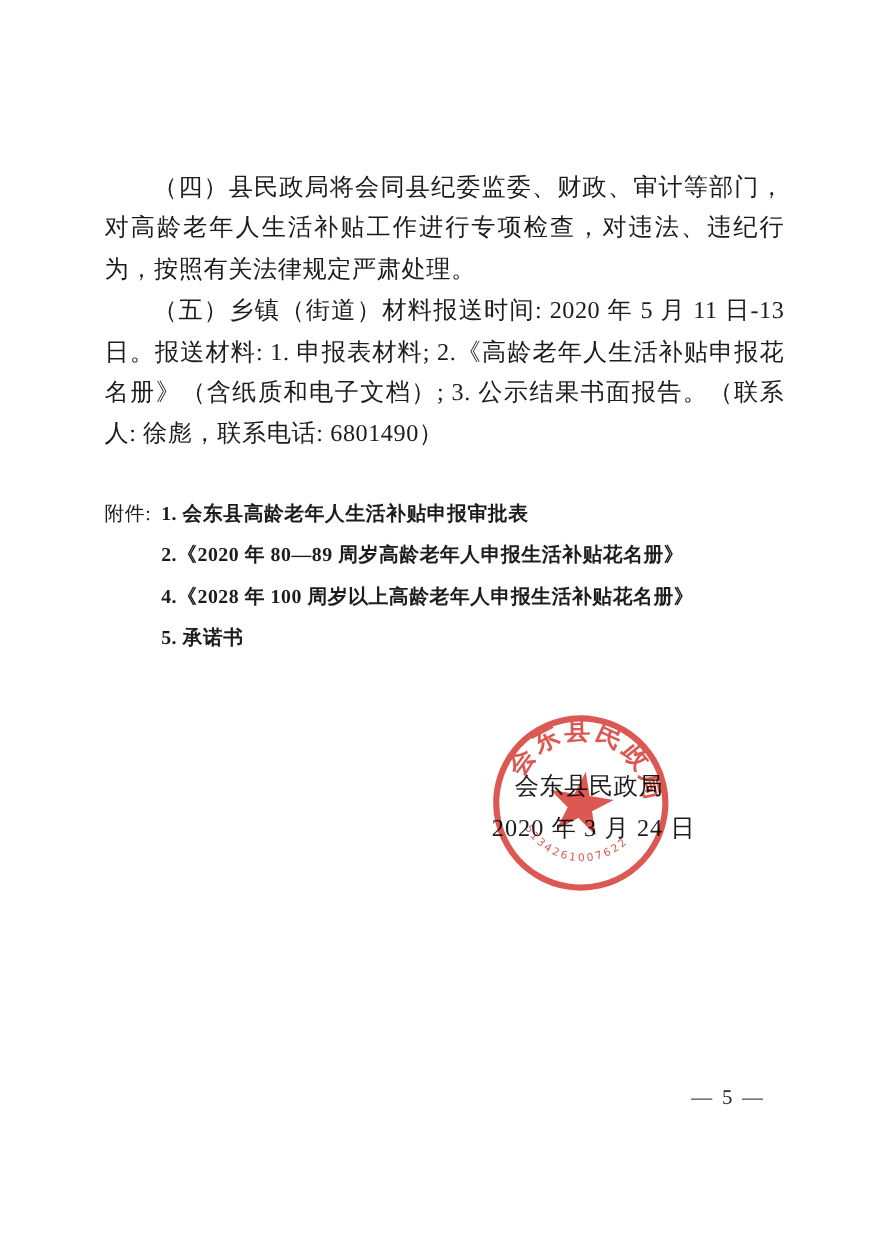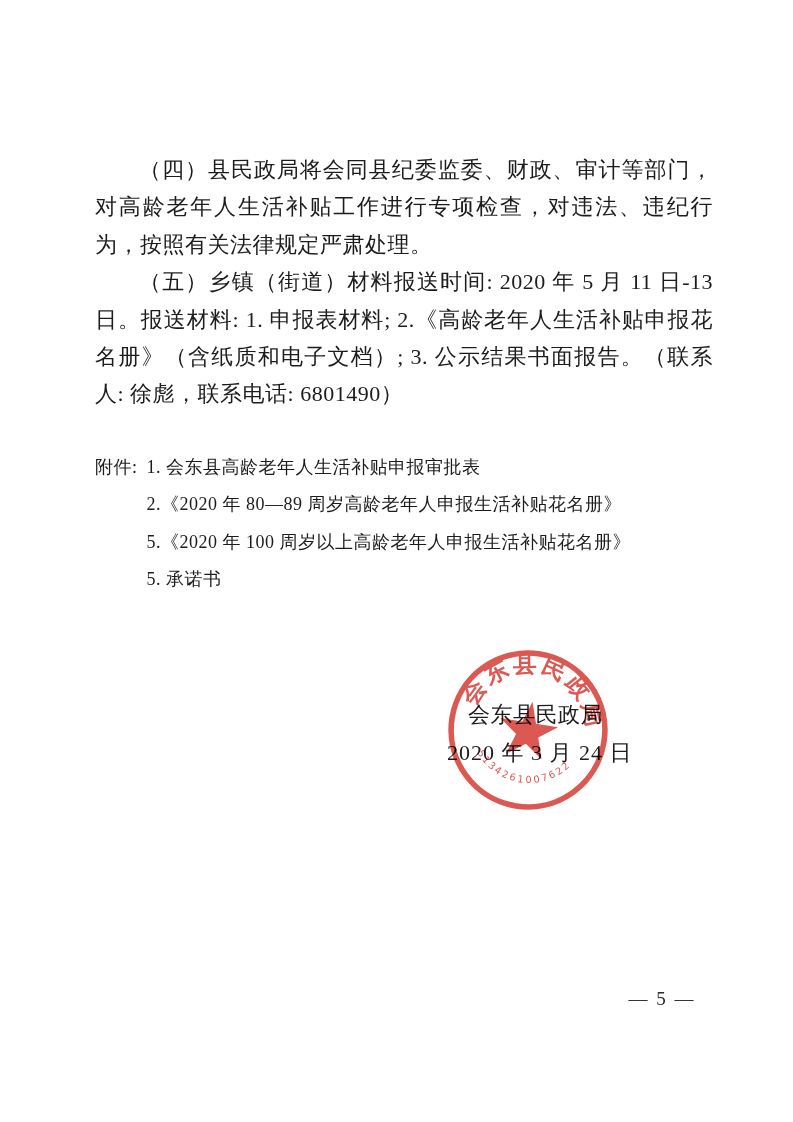--- a/index.html
+++ b/index.html
@@ -32,21 +32,21 @@
     position: absolute;
     left: 95px; top: 449px; width: 640px;
     font-size: 18px;
     line-height: 37.4px;
     letter-spacing: 0.5px;
     display: flex;
     align-items: flex-start;
   }
   .att-label { flex: 0 0 auto; white-space: nowrap; }
   .att-items { flex: 0 0 auto; margin-left: 9px; }
-  .att-item { white-space: nowrap; }
+  .att-item { white-space: nowrap; font-weight: bold; }
   
   .sig-org {
     position: absolute;
     left: 468px; top: 700px;
     font-size: 22px; letter-spacing: 0.5px;
     white-space: nowrap;
   }
   .sig-date {
     position: absolute;
     left: 447px; top: 738px;
@@ -82,21 +82,21 @@
   <div class="content">
     <p>（四）县民政局将会同县纪委监委、财政、审计等部门，对高龄老年人生活补贴工作进行专项检查，对违法、违纪行为，按照有关法律规定严肃处理。</p>
     <p>（五）乡镇（街道）材料报送时间: 2020 年 5 月 11 日-13 日。报送材料: 1. 申报表材料; 2.《高龄老年人生活补贴申报花名册》（含纸质和电子文档）; 3. 公示结果书面报告。（联系人: 徐彪，联系电话: 6801490）</p>
   </div>
 
   <div class="attachments">
     <span class="att-label">附件:</span>
     <div class="att-items">
       <div class="att-item">1. 会东县高龄老年人生活补贴申报审批表</div>
       <div class="att-item">2.《2020 年 80—89 周岁高龄老年人申报生活补贴花名册》</div>
-      <div class="att-item">5.《2020 年 100 周岁以上高龄老年人申报生活补贴花名册》</div>
+      <div class="att-item">4.《2028 年 100 周岁以上高龄老年人申报生活补贴花名册》</div>
       <div class="att-item">5. 承诺书</div>
     </div>
   </div>
 
   <div class="sig-org">会东县民政局</div>
   <div class="sig-date">2020 年 3 月 24 日</div>
 
   <svg class="seal" viewBox="0 0 160 160" xmlns="http://www.w3.org/2000/svg" aria-hidden="true">
 
     <circle cx="80" cy="80" r="75" fill="none" stroke="#d8423b" stroke-width="5.5"></circle>

